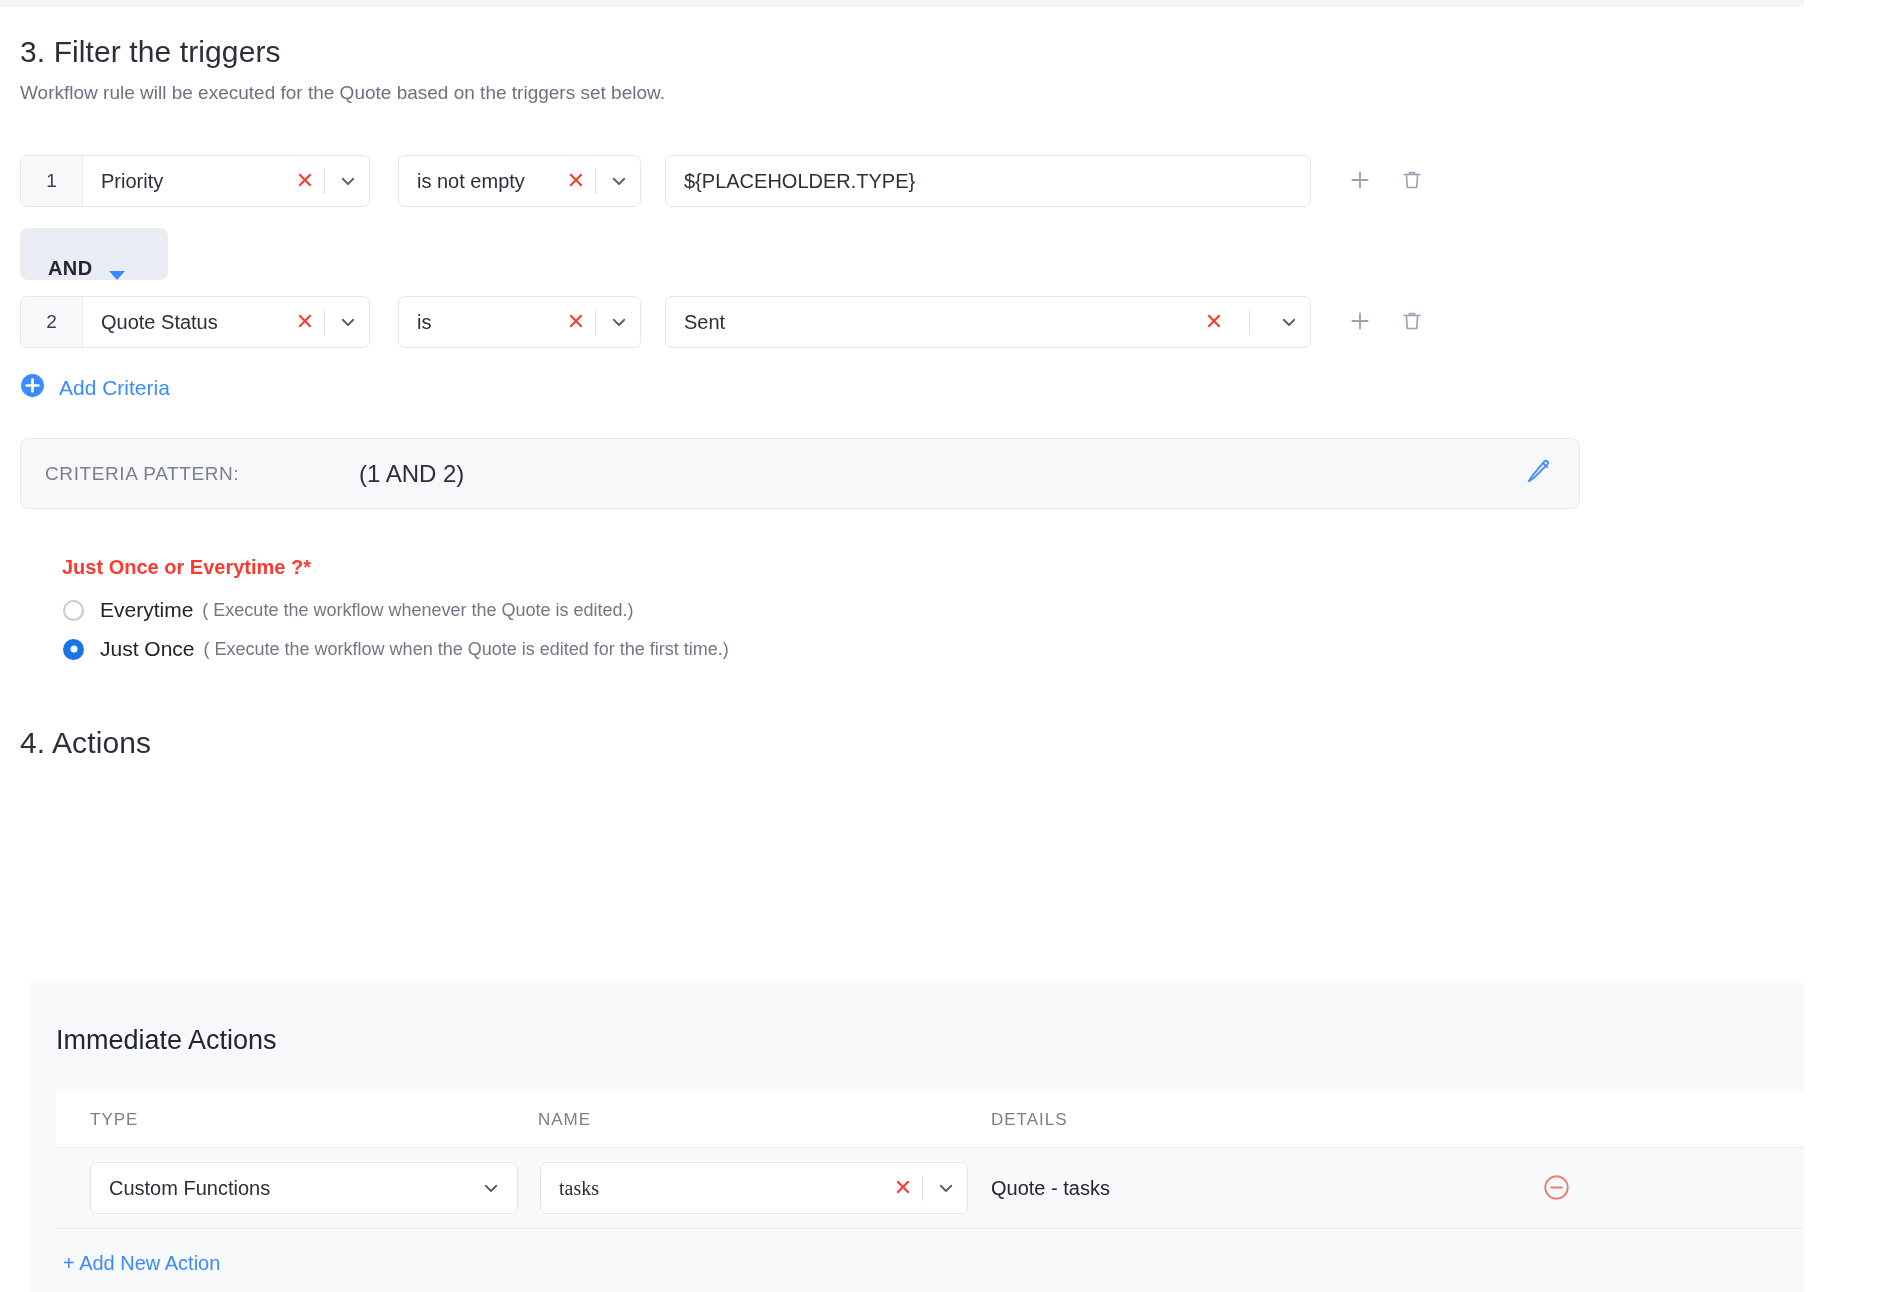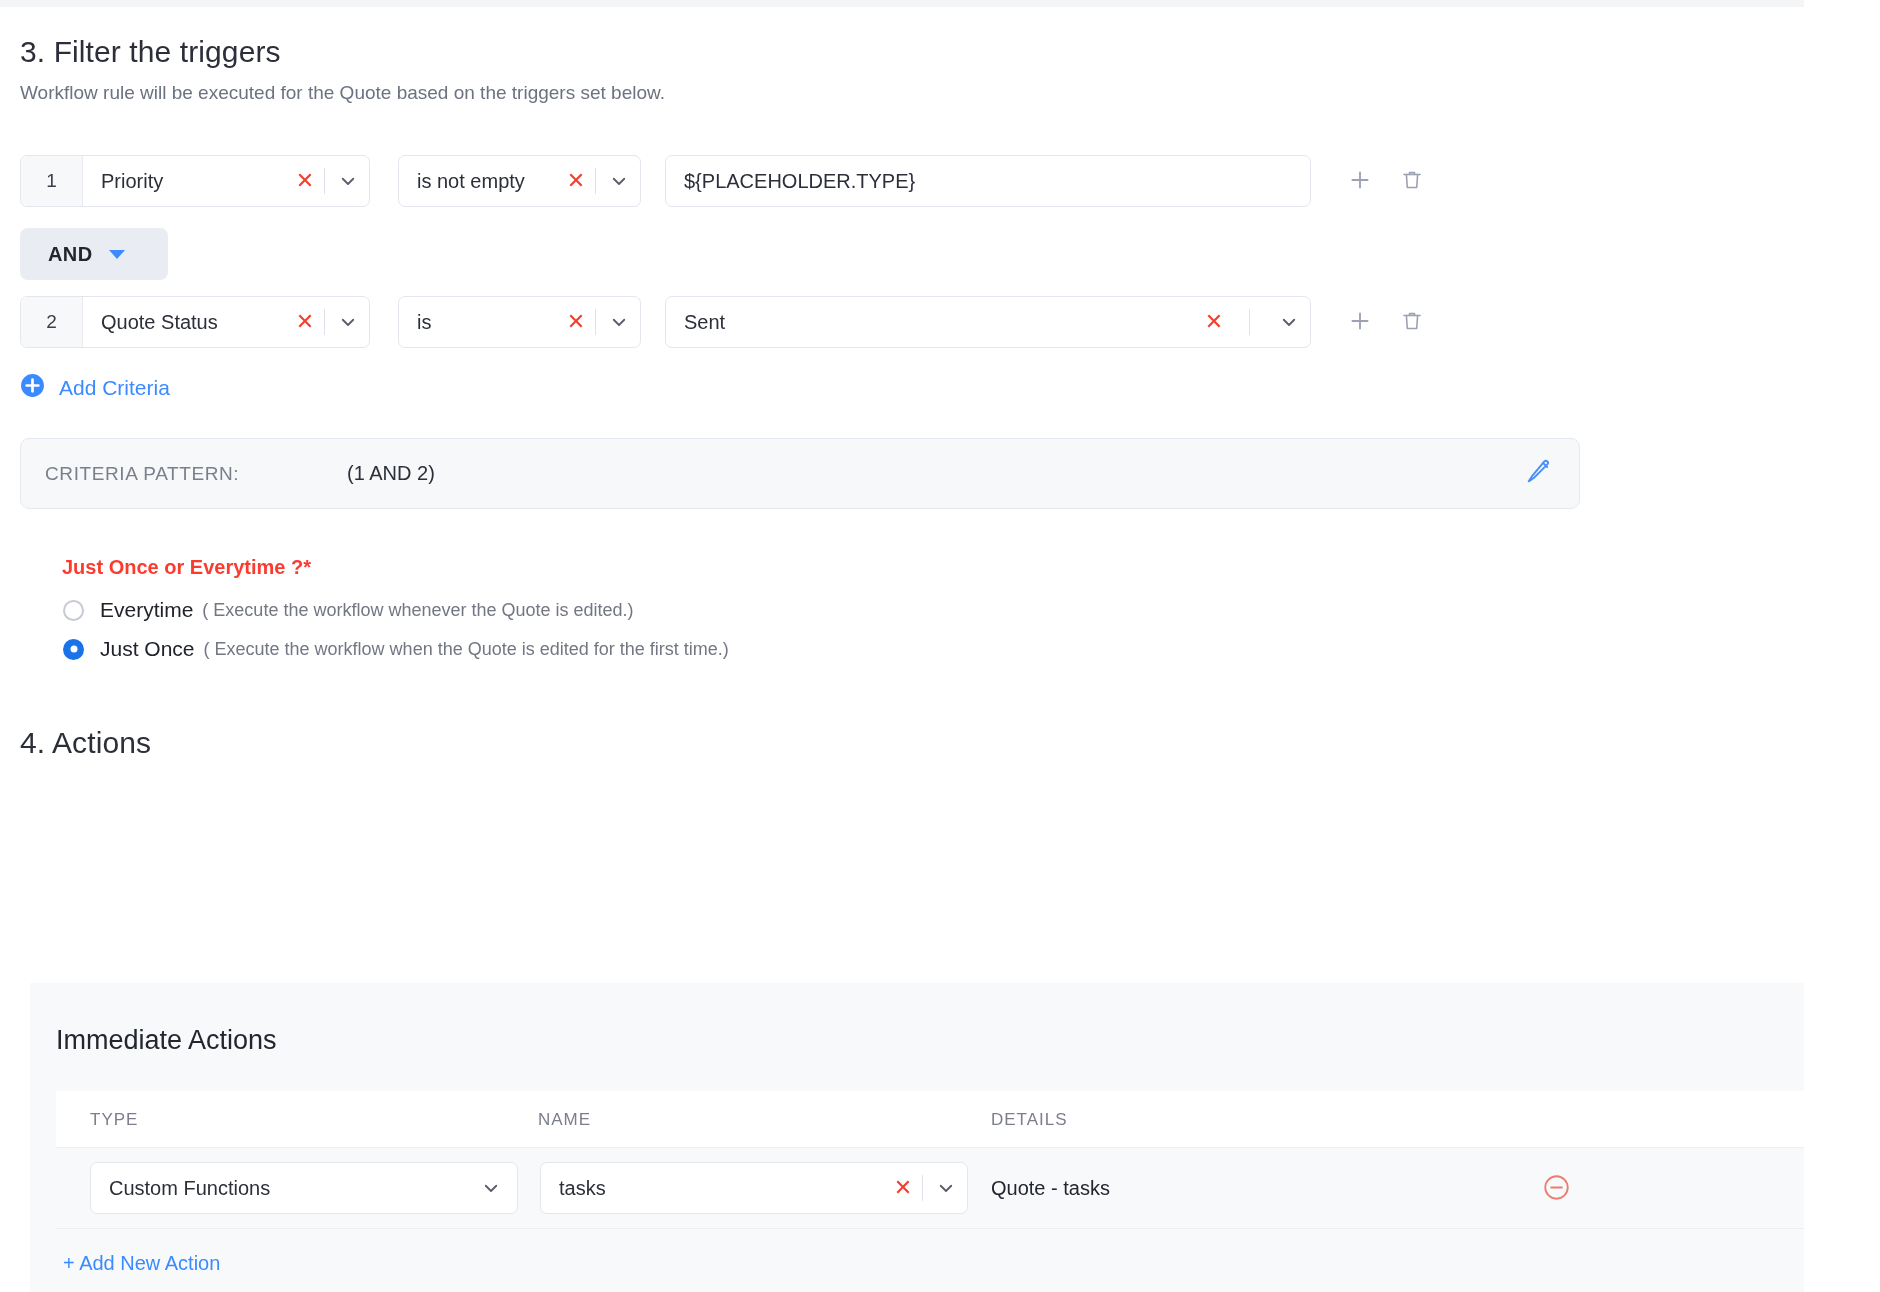--- a/index.html
+++ b/index.html
@@ -86,21 +86,21 @@
   .rowicons { position: absolute; display: flex; align-items: center; gap: 22px; }
   .ic-btn { width: 30px; height: 30px; display:flex; align-items:center; justify-content:center; }
 
   
   .andpill {
     position: absolute;
     background: #e9edf3;
     border-radius: 8px;
     height: 52px;
     width: 148px;
-    display: flex; align-items: center;
+    display: flex; align-items: flex-end;
     padding-left: 28px;
     gap: 16px;
   }
   .andpill .lbl { font-size: 20px; color: #23262f; font-weight: 700; letter-spacing: .4px; }
   .tri-down {
     width: 0; height: 0;
     border-left: 8px solid transparent;
     border-right: 8px solid transparent;
     border-top: 9px solid #3b8aff;
   }
@@ -111,21 +111,21 @@
 
   
   .pattern-box {
     position: absolute;
     background: #f7f8fa;
     border: 1px solid #e7e9f0;
     border-radius: 9px;
     display: flex; align-items: center;
   }
   .pattern-label { position:absolute; left: 24px; font-size: 19px; color:#7b7f8c; letter-spacing: .6px; }
-  .pattern-value { position:absolute; left: 326px; font-size: 20px; color: #2c2f3a; }
+  .pattern-value { position:absolute; left: 338px; font-size: 24px; color: #2c2f3a; }
   .pattern-edit { position:absolute; right: 28px; top: 50%; transform: translateY(-50%); }
 
   
   .radio-q { position:absolute; font-size: 20px; color: #fb3b30; font-weight: 700; }
   .radio-line { position: absolute; display: flex; align-items: center; white-space: nowrap; }
   .rdo {
     width: 21px; height: 21px; border-radius: 50%;
     border: 2px solid #c6cad4; background: #fff;
     flex: 0 0 auto; margin-right: 16px;
   }
@@ -337,21 +337,21 @@
 
       <div class="selbox" style="left:60px; top:14px; width:428px;">
         <div class="fieldtext">Custom Functions</div>
         <div class="chev" style="width:52px;">
           <svg width="18" height="18" viewBox="0 0 24 24" fill="none" stroke="#595d6b" stroke-width="2.4" stroke-linecap="round" stroke-linejoin="round">
               <polyline points="5,9 12,16 19,9"></polyline>
             </svg>
         </div>
       </div>
 
-      <div class="selbox" style="left:510px; top:14px; width:428px;">
+      <div class="selbox" style="left:510px; top:14px; width:428px;font-family:Liberation Serif, serif;">
         <div class="fieldtext">tasks</div>
         <div class="clear-x">✕</div>
         <div class="divline"></div>
         <div class="chev">
           <svg width="18" height="18" viewBox="0 0 24 24" fill="none" stroke="#595d6b" stroke-width="2.4" stroke-linecap="round" stroke-linejoin="round">
               <polyline points="5,9 12,16 19,9"></polyline>
             </svg>
         </div>
       </div>
 

